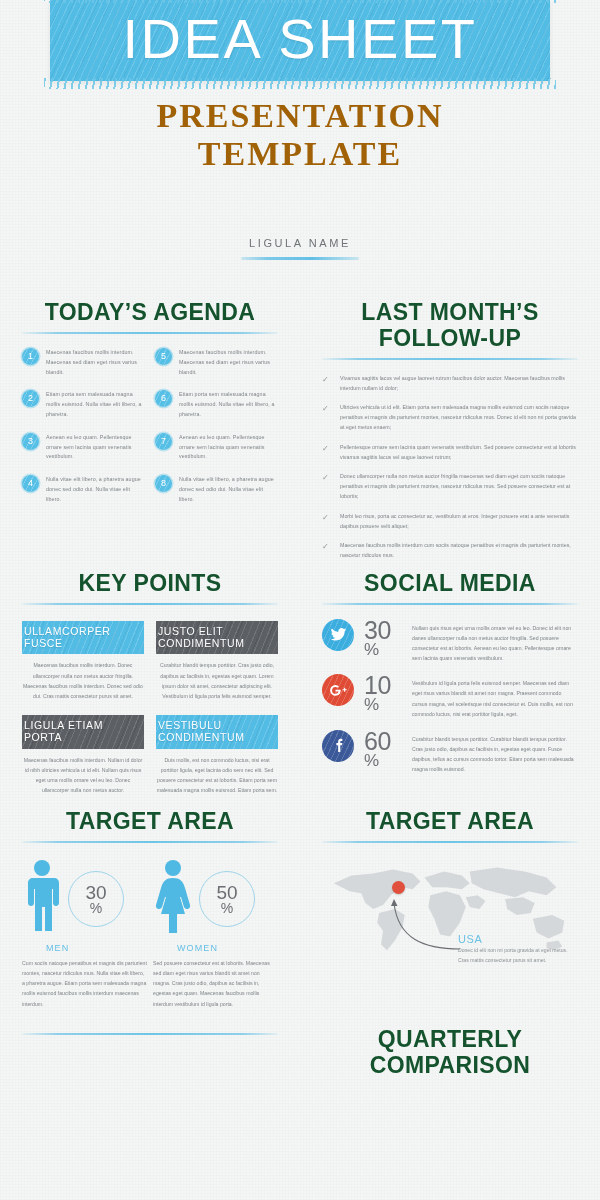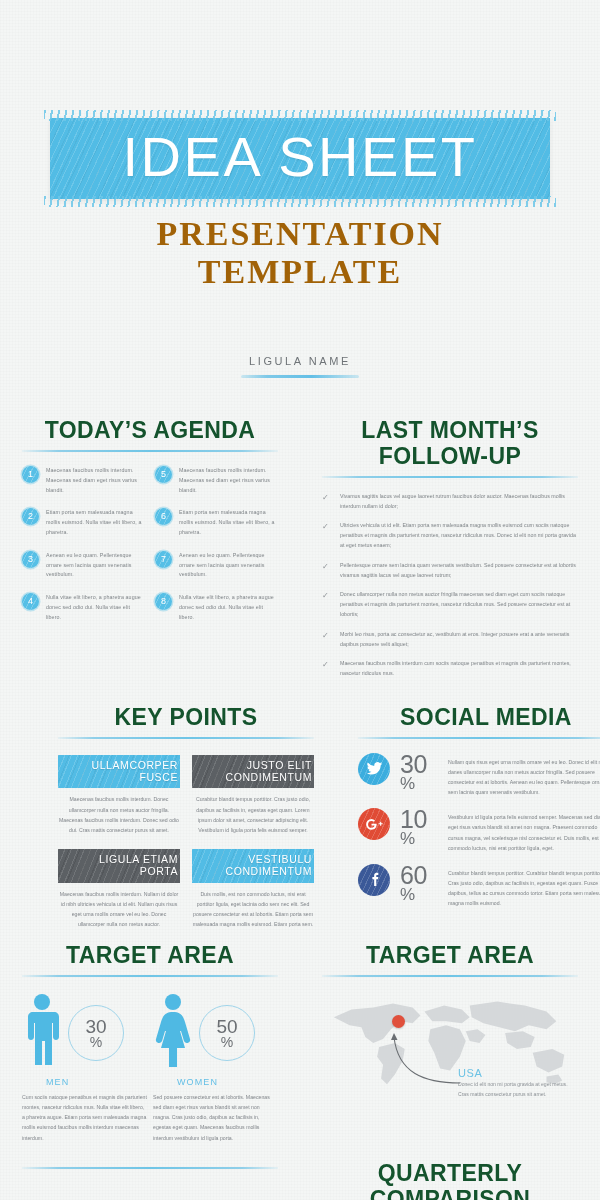--- a/index.html
+++ b/index.html
@@ -12,21 +12,21 @@
   }
   body {
     position: relative;
     background:
       repeating-linear-gradient(0deg, rgba(0,0,0,0.012) 0px, rgba(0,0,0,0.012) 1px, transparent 1px, transparent 3px),
       repeating-linear-gradient(90deg, rgba(0,0,0,0.010) 0px, rgba(0,0,0,0.010) 1px, transparent 1px, transparent 3px),
       #f4f6f5;
   }
 
   
-  .hero { padding-top: 118px; text-align: center; }
+  .hero { text-align: center; }
   .hero-band {
     position: relative;
     display: inline-block;
     width: 500px;
     padding: 10px 0 14px;
     background: #52bce5;
     background-image:
       repeating-linear-gradient(115deg, rgba(255,255,255,0.16) 0px, rgba(255,255,255,0.16) 1px, transparent 1px, transparent 6px),
       repeating-linear-gradient(115deg, rgba(0,0,0,0.045) 0px, rgba(0,0,0,0.045) 1px, transparent 1px, transparent 11px);
     box-shadow: 0 2px 5px rgba(0,0,0,0.07);
@@ -90,21 +90,21 @@
 
   
   .follow-list { margin-top: 14px; }
   .follow-item { display: flex; gap: 9px; margin-bottom: 10px; }
   .check-icon { flex: 0 0 auto; width: 9px; color: #8d9296; font-size: 8px; line-height: 1.6; }
   .follow-text { font-size: 5.3px; line-height: 1.85; color: #7f8488; }
 
   
   .kp-grid { display: grid; grid-template-columns: 1fr 1fr; gap: 14px 12px; margin-top: 16px; }
   .kp-head {
-    text-align: right; color: #fff; font-size: 10.5px; line-height: 1.18;
+    text-align: left; color: #fff; font-size: 10.5px; line-height: 1.18;
     letter-spacing: .6px; padding: 4px 2px 5px; text-shadow: 0 1px 1px rgba(0,0,0,.12);
   }
   .kp-head.blue {
     background: #52bce5;
     background-image: repeating-linear-gradient(112deg, rgba(255,255,255,.17) 0 1px, transparent 1px 6px),
                       repeating-linear-gradient(112deg, rgba(0,0,0,.05) 0 1px, transparent 1px 10px);
   }
   .kp-head.gray {
     background: #5c6064;
     background-image: repeating-linear-gradient(112deg, rgba(255,255,255,.13) 0 1px, transparent 1px 6px),
@@ -240,21 +240,21 @@
           <div class="follow-text">Morbi leo risus, porta ac consectetur ac, vestibulum at eros. Integer posuere erat a ante venenatis dapibus posuere velit aliquet;</div>
         </div>
         <div class="follow-item">
           <div class="check-icon">✓</div>
           <div class="follow-text">Maecenas faucibus mollis interdum cum sociis natoque penatibus et magnis dis parturient montes, nascetur ridiculus mus.</div>
         </div>
       </div>
   </div>
 </div>
 
-<div class="grid" style="margin-top:16px;padding-left:36px;">
+<div class="grid" style="">
 
   <div class="panel">
     <div class="sec-title">KEY POINTS</div>
     <div class="sec-rule"></div>
     <div class="kp-grid" id="kp-grid">
         <div>
           <div class="kp-head blue">
             <div>ULLAMCORPER</div>
             <div>FUSCE</div>
           </div>

